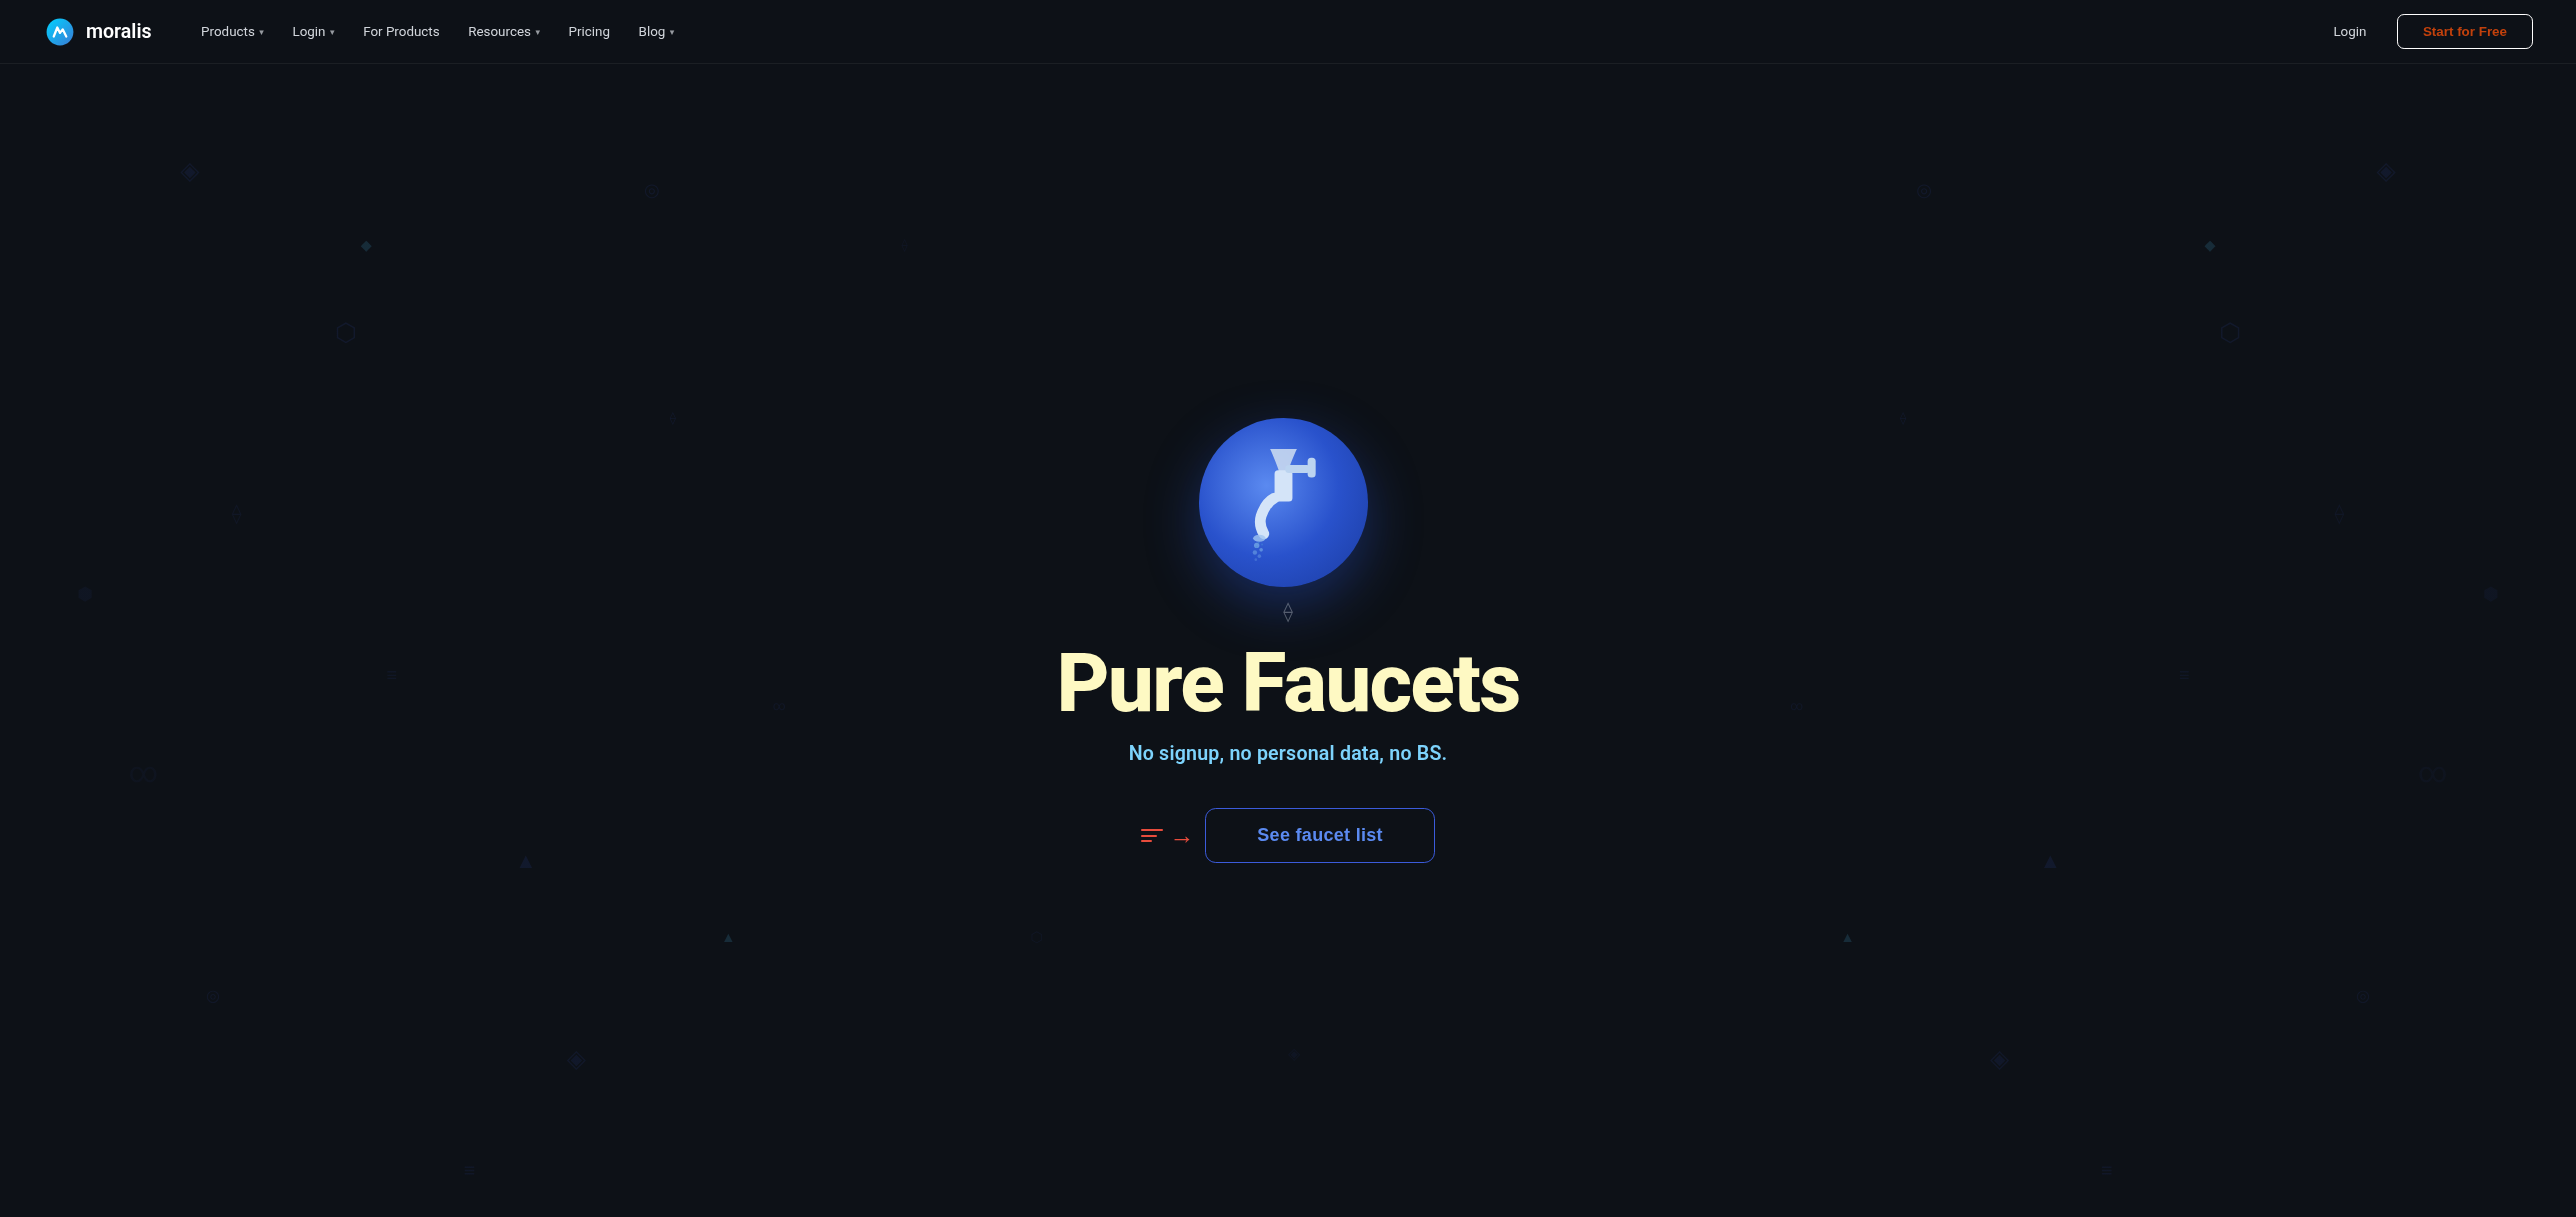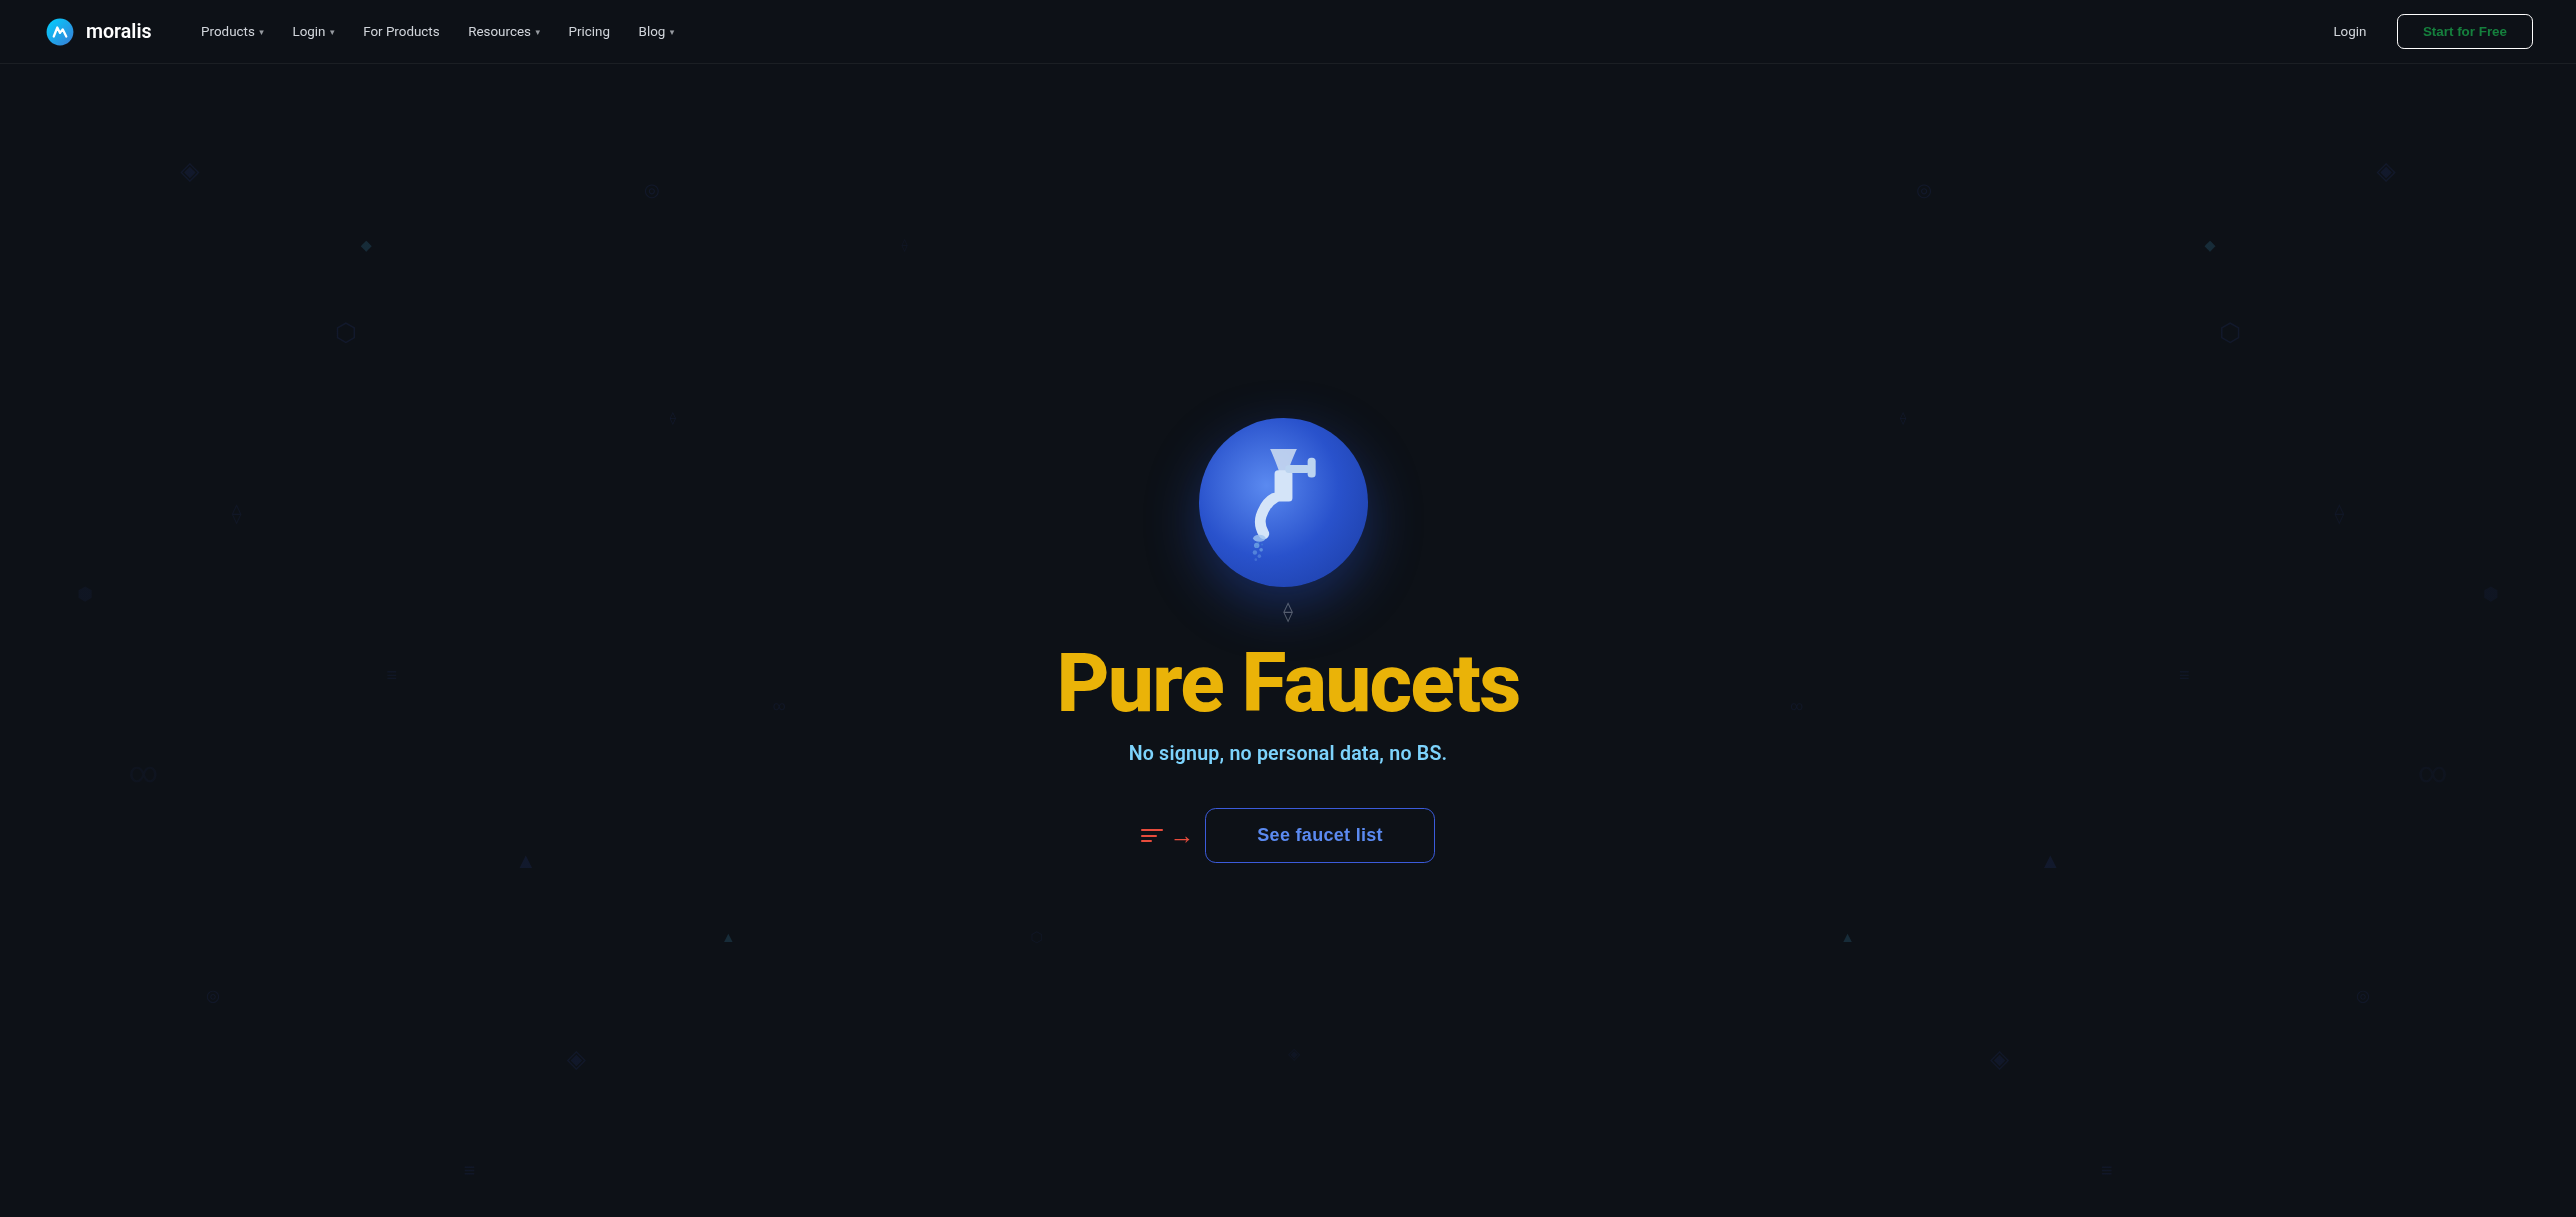--- a/index.html
+++ b/index.html
@@ -73,21 +73,21 @@
     }
     .login-link {
       color: #d1d5db;
       text-decoration: none;
       font-size: 13.4px;
       font-weight: 400;
       padding: 7.1px 12.5px;
     }
     .start-btn {
       background: transparent;
-      color: #15803d;
+      color: #c2410c;
       border: 1.8px solid #ffffff;
       padding: 9px 25px;
       border-radius: 7.1px;
       font-size: 13.4px;
       font-weight: 600;
       cursor: pointer;
       white-space: nowrap;
       transition: background 0.2s;
     }
 
@@ -190,21 +190,21 @@
       position: relative;
       z-index: 10;
       display: flex;
       flex-direction: column;
       align-items: center;
     }
 
     .hero-title {
       font-size: 82px;
       font-weight: 800;
-      color: #eab308;
+      color: #fef9c3;
       line-height: 1.0;
       margin-bottom: 18px;
       letter-spacing: -1.8px;
     }
 
     .hero-subtitle {
       font-size: 19.6px;
       font-weight: 600;
       color: #7dd3fc;
       margin-bottom: 43px;

